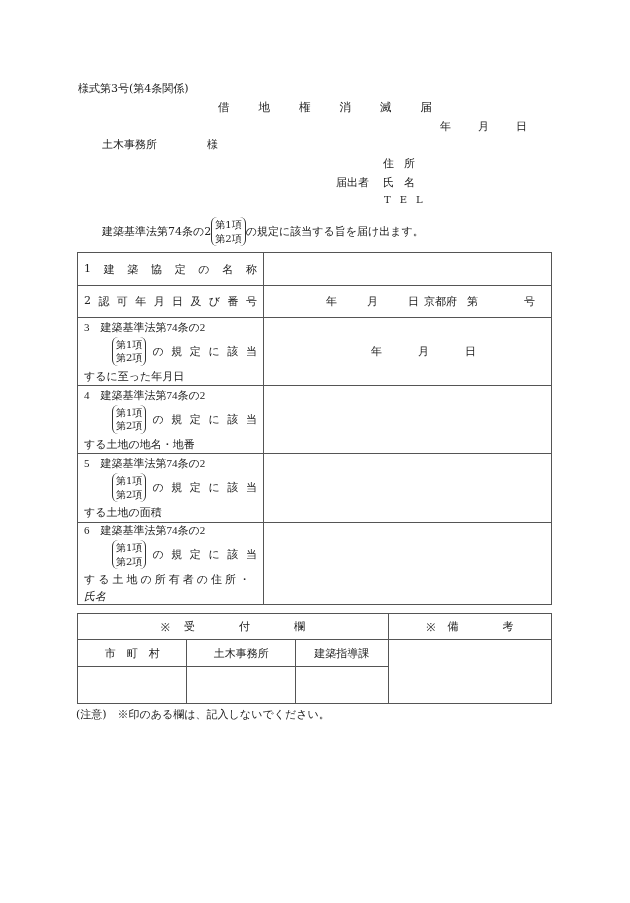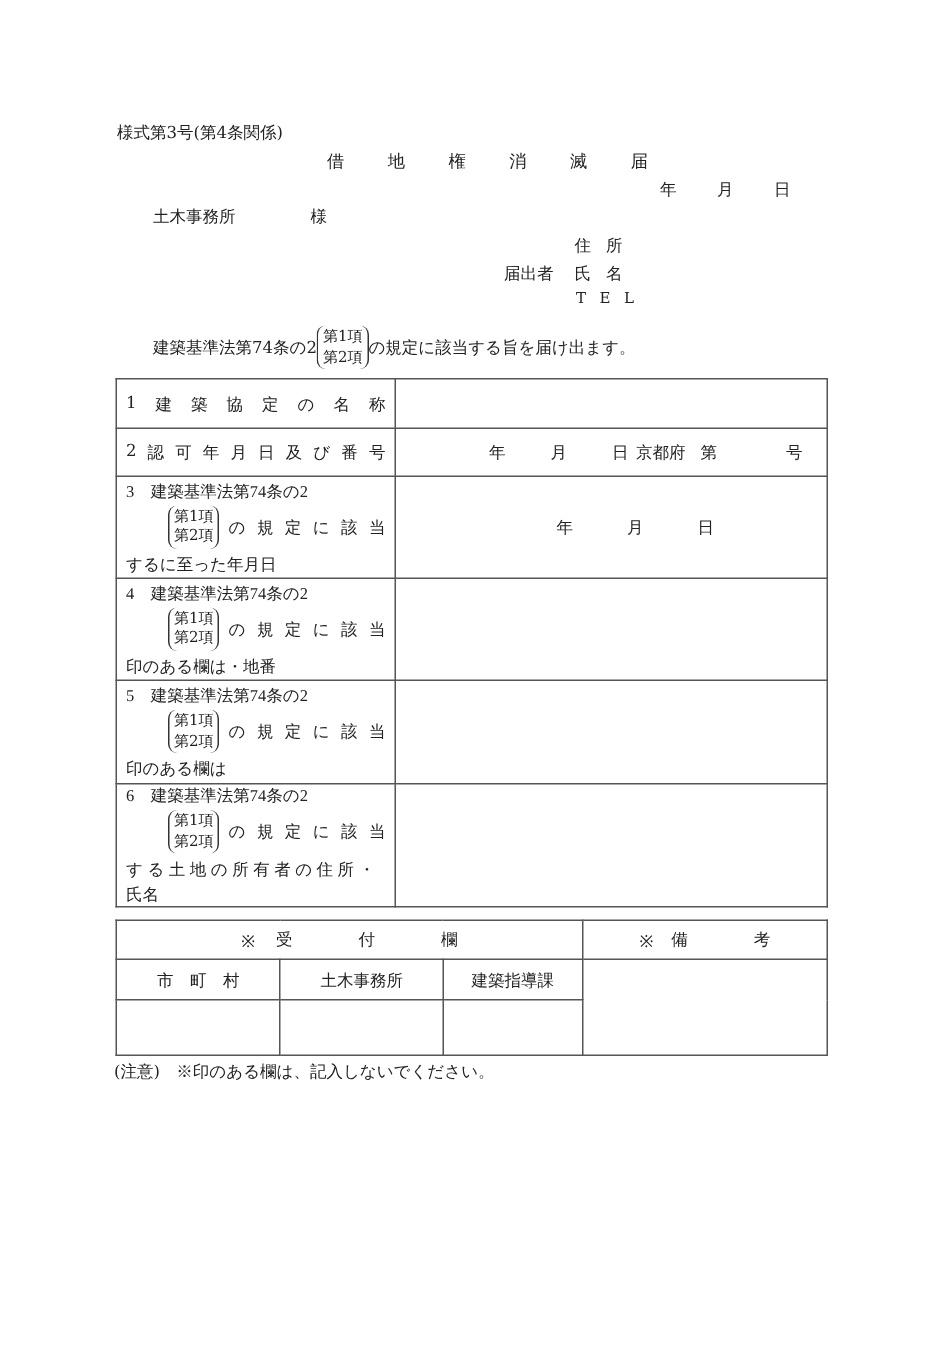--- a/index.html
+++ b/index.html
@@ -146,42 +146,42 @@
             </span>
         <span class="rest">
               <span>の</span>
               <span>規</span>
               <span>定</span>
               <span>に</span>
               <span>該</span>
               <span>当</span>
             </span>
       </span>
-      <span class="l3">印のある欄は・地番</span>
+      <span class="l3">する土地の地名・地番</span>
     </td>
     <td></td>
   </tr>
   <tr style="height:69px;">
     <td class="lab multi">
       <span class="l1"><span>5</span>　<span>建築基準法第74条の2</span></span>
       <span class="l2">
         <span class="bracket">
               <span>第1項</span>
               <span>第2項</span>
             </span>
         <span class="rest">
               <span>の</span>
               <span>規</span>
               <span>定</span>
               <span>に</span>
               <span>該</span>
               <span>当</span>
             </span>
       </span>
-      <span class="l3">印のある欄は</span>
+      <span class="l3">する土地の面積</span>
     </td>
     <td></td>
   </tr>
   <tr style="height:80px;">
     <td class="lab multi">
       <span class="l1"><span>6</span>　<span>建築基準法第74条の2</span></span>
       <span class="l2">
         <span class="bracket">
               <span>第1項</span>
               <span>第2項</span>
@@ -189,21 +189,21 @@
         <span class="rest">
               <span>の</span>
               <span>規</span>
               <span>定</span>
               <span>に</span>
               <span>該</span>
               <span>当</span>
             </span>
       </span>
       <span class="l3" style="letter-spacing:3px;">する土地の所有者の住所・</span>
-      <span class="l3" style="margin-top:2px;">氏名</span>
+      <span class="l3" style="margin-top:2px;font-style:italic;">氏名</span>
     </td>
     <td></td>
   </tr>
 </tbody>
   </table>
 
 <table class="bottom-table">
   <tbody>
       <tr style="height:26px;">
     <td colspan="3">

